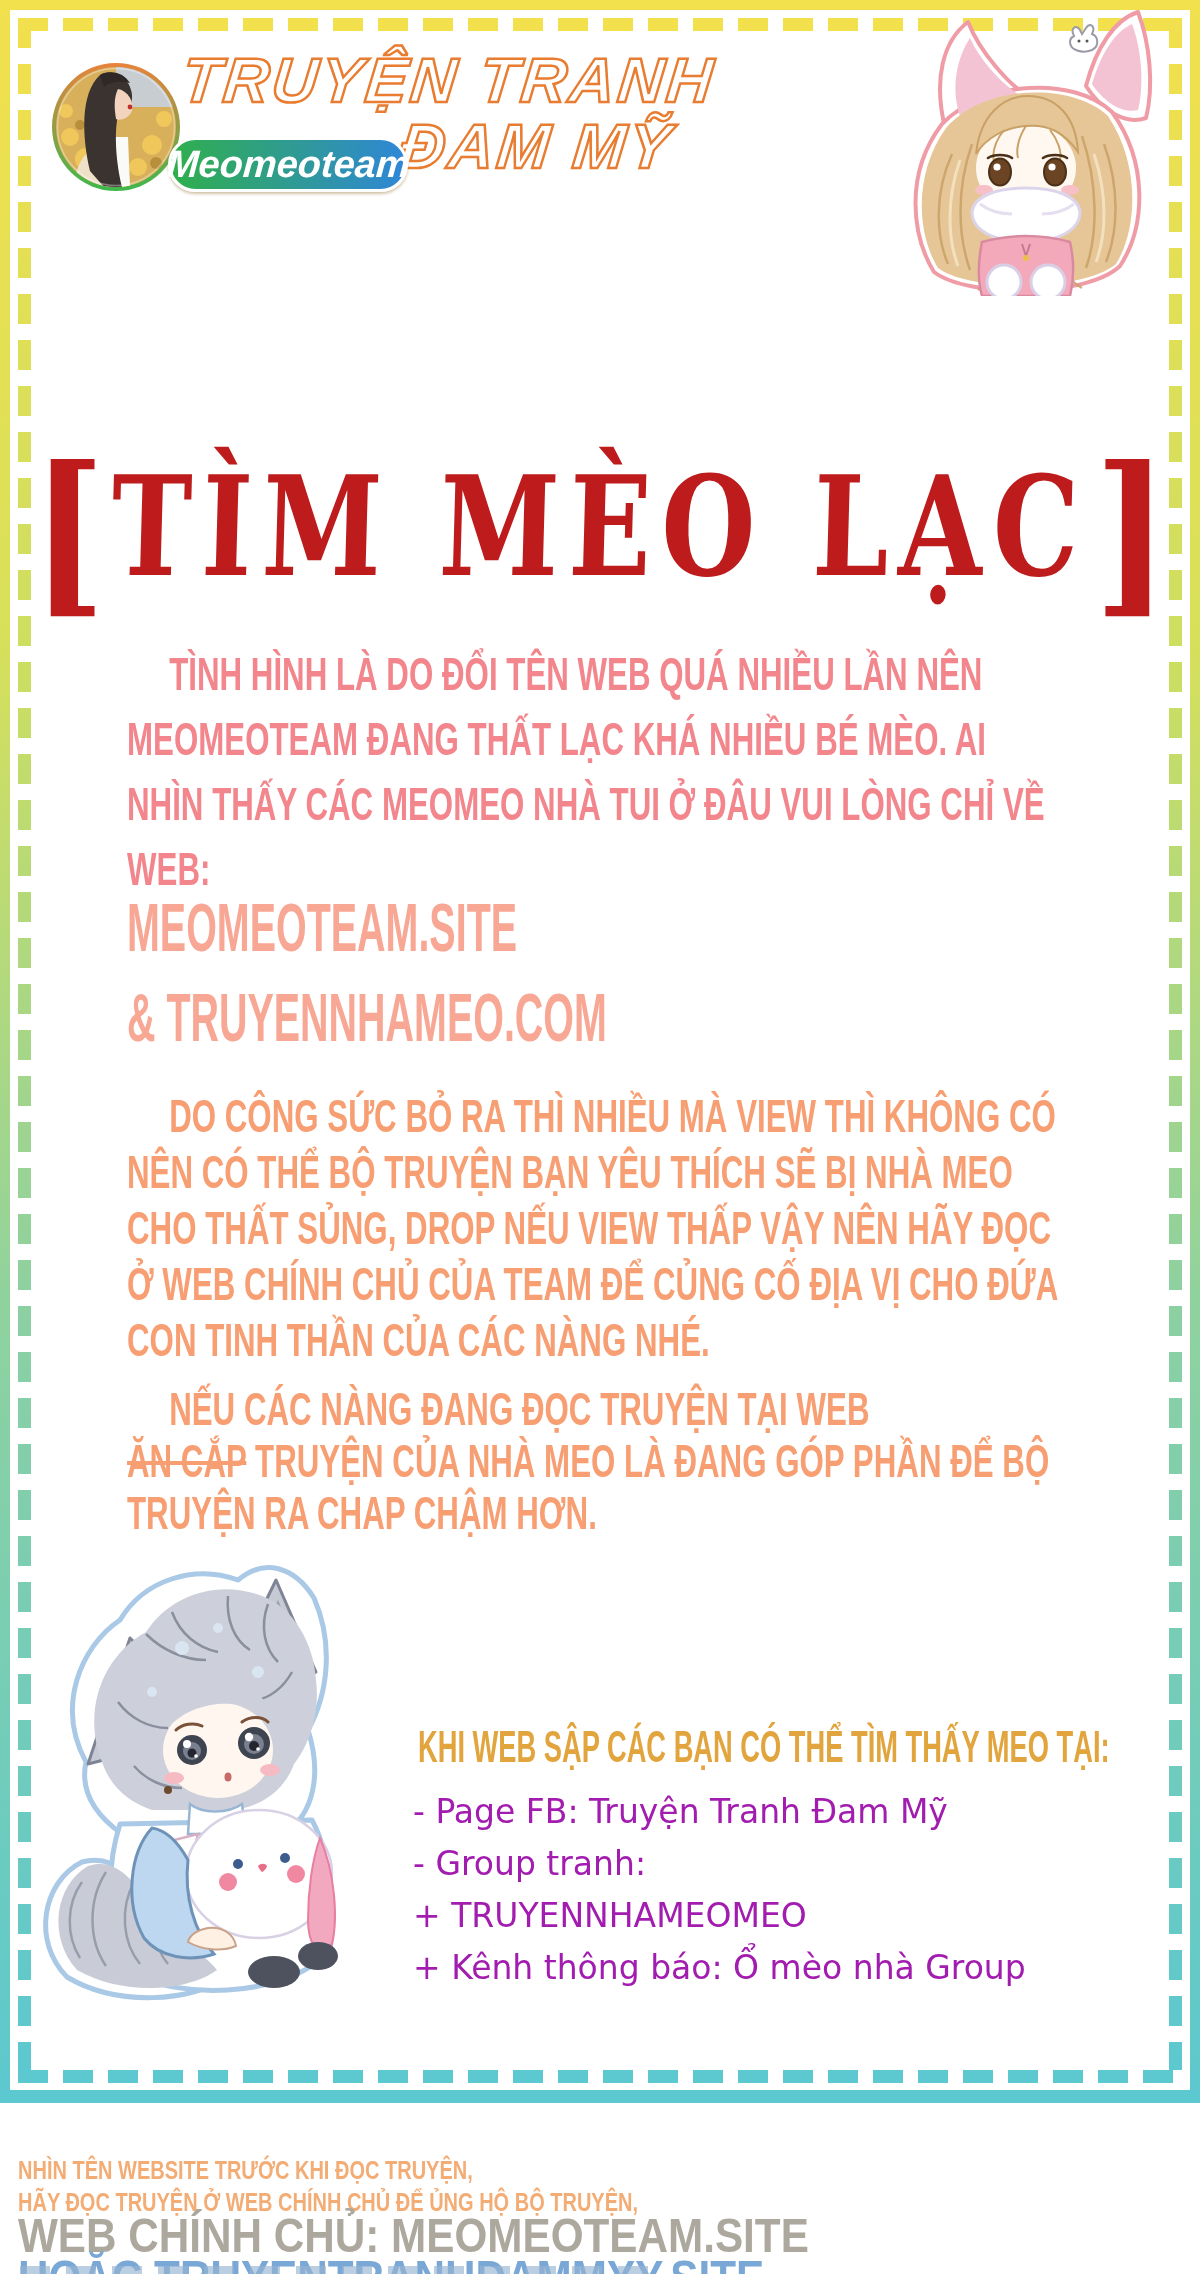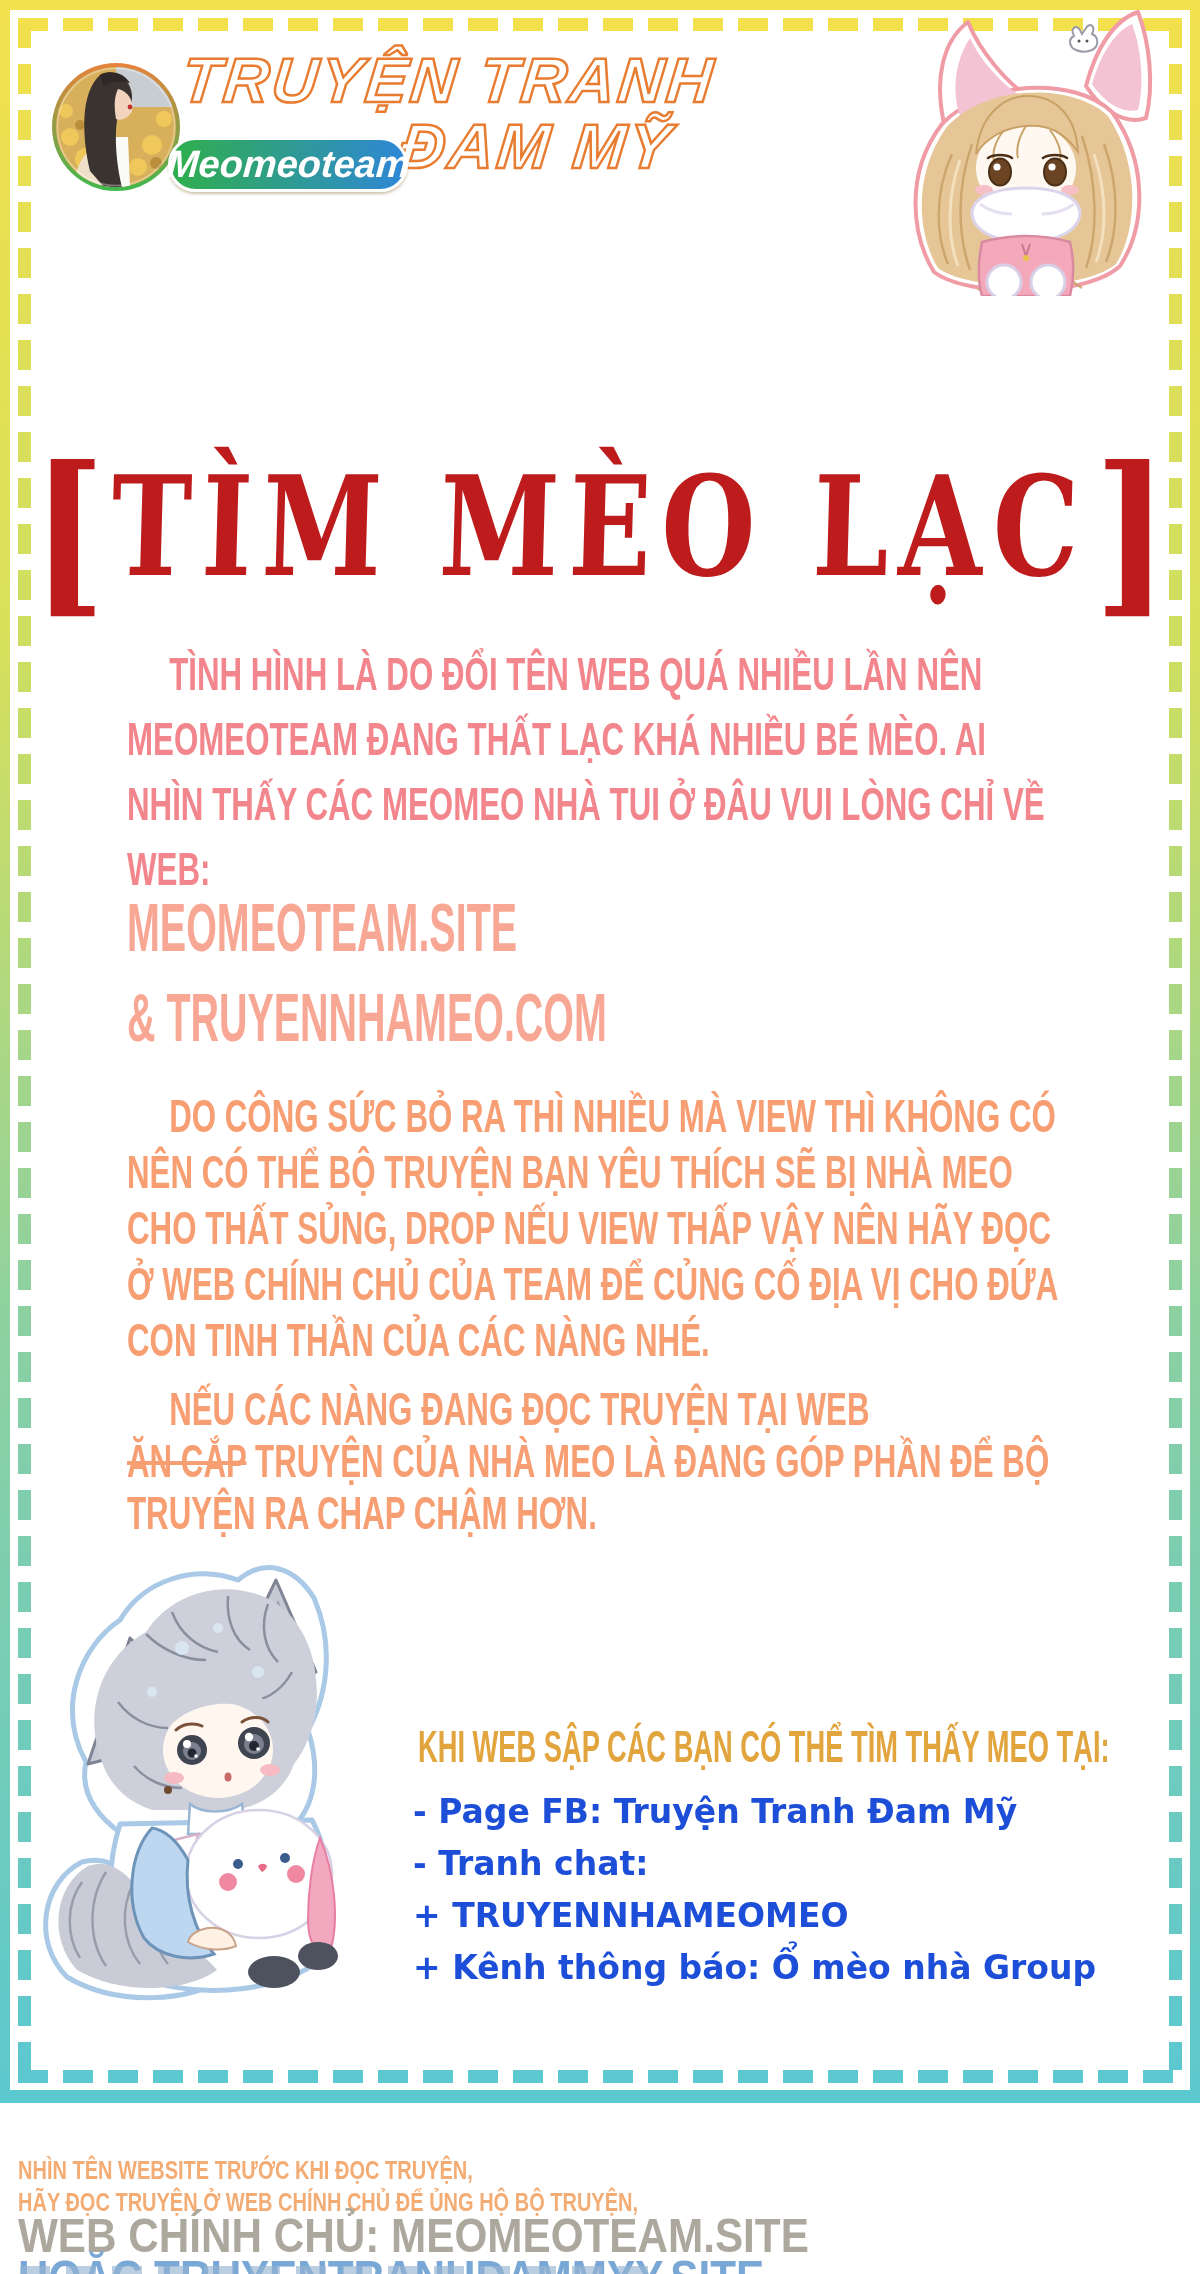--- a/index.html
+++ b/index.html
@@ -55,22 +55,22 @@
   .para div{white-space:nowrap;}
   .indent{padding-left:62px;}
   .pink{color:#F2868C;}
   .salmon{color:#F8A795;}
   .orange{color:#F79E72;}
   .gold{color:#E2A43C;}
   .struck{text-decoration:line-through;text-decoration-thickness:4px;}
 
   .sites{font-size:68px;line-height:90px;}
 
-  .contact-items{font-family:"DejaVu Sans",sans-serif;font-weight:bold;font-size:33px;
-     line-height:52px;color:#1d4ed8;}
+  .contact-items{font-family:"DejaVu Sans",sans-serif;font-weight:normal;font-size:33px;
+     line-height:52px;color:#a21caf;}
   .contact-items div{white-space:nowrap;}
 
   
   .fnote{font-size:25px;color:#F3AC74;}
   .fgray{font-size:48px;color:#ADA89E;}
   .fblue{font-size:48px;color:#79A7D6;}
   .f-underline{left:20px;top:2266px;width:640px;height:8px;
      background:repeating-linear-gradient(90deg,rgba(150,180,210,.65) 0 30px,transparent 30px 46px);}
 </style>
 </head>
@@ -286,21 +286,21 @@
   <path d="M166,390 C180,398 200,400 214,394 C212,382 200,374 186,376 C176,378 168,382 166,390 Z" fill="#FFF0E4" stroke="#C9A28A" stroke-width="2"></path>
 
   <ellipse cx="252" cy="420" rx="26" ry="16" fill="#4E525E"></ellipse>
   <ellipse cx="296" cy="404" rx="20" ry="14" fill="#4E525E"></ellipse>
 </svg>
 
 <div class="abs gold cond" style="left:418px;top:1722px;font-size:44px;transform:scaleX(.62);">KHI WEB SẬP CÁC BẠN CÓ THỂ TÌM THẤY MEO TẠI:</div>
 
 <div class="abs contact-items" style="left:413px;top:1786px;">
   <div>- Page FB: Truyện Tranh Đam Mỹ</div>
-  <div>- Tranh chat:</div>
+  <div>- Group tranh:</div>
   <div>+ TRUYENNHAMEOMEO</div>
   <div>+ Kênh thông báo: Ổ mèo nhà Group</div>
 </div>
 
 <div class="abs fnote cond" style="left:18px;top:2156px;transform:scaleX(.8);">NHÌN TÊN WEBSITE TRƯỚC KHI ĐỌC TRUYỆN,</div>
 <div class="abs fnote cond" style="left:18px;top:2188px;transform:scaleX(.8);">HÃY ĐỌC TRUYỆN Ở WEB CHÍNH CHỦ ĐỂ ỦNG HỘ BỘ TRUYỆN,</div>
 <div class="abs fgray cond" style="left:18px;top:2208px;transform:scaleX(.88);">WEB CHÍNH CHỦ: MEOMEOTEAM.SITE</div>
 <div class="abs fblue cond" style="left:18px;top:2250px;transform:scaleX(.88);">HOẶC TRUYENTRANHDAMMYY.SITE</div>
 <div class="abs f-underline"></div>
 

